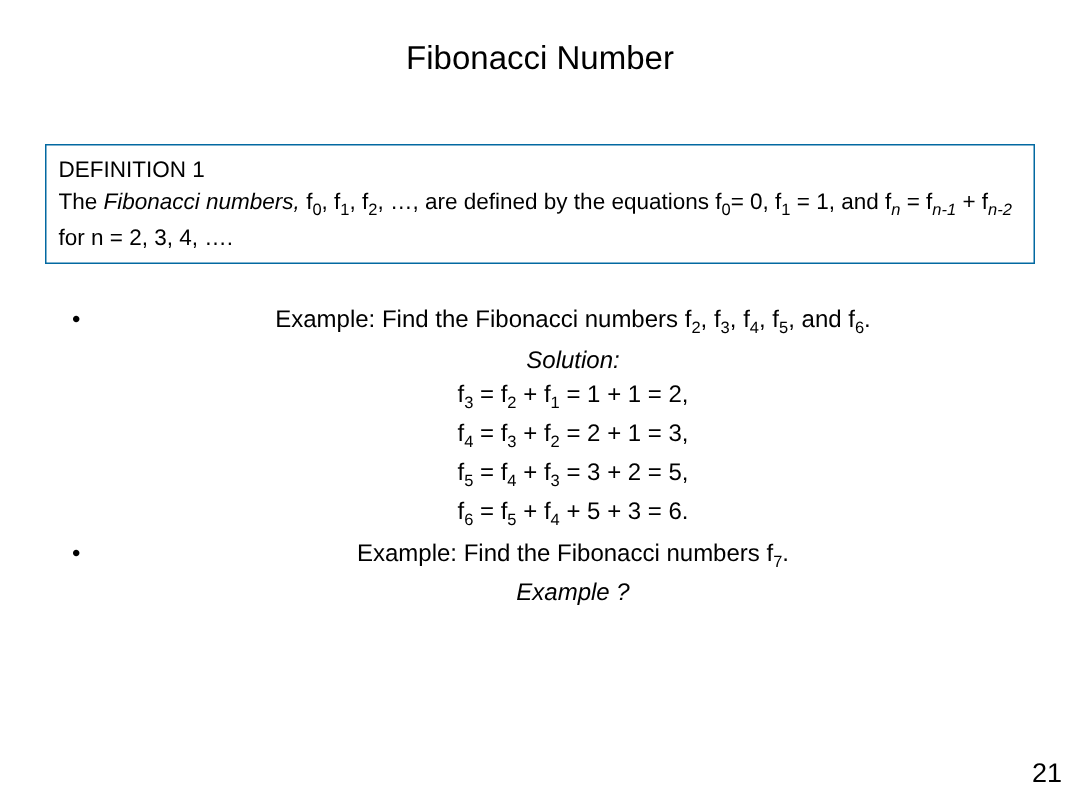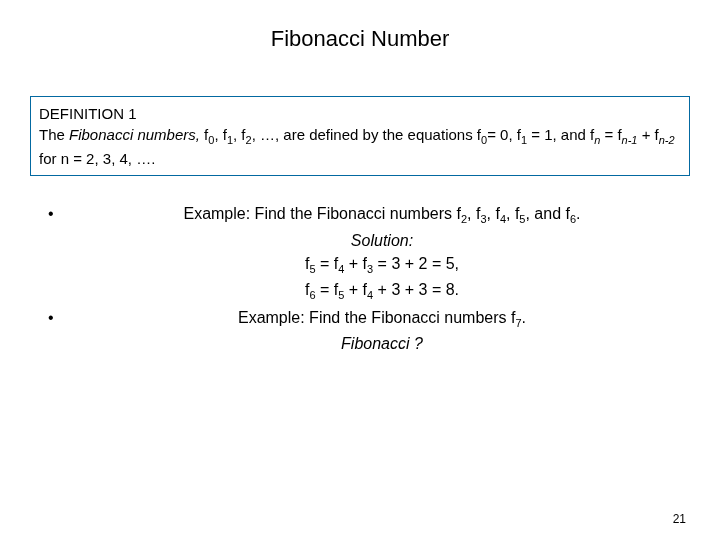--- a/index.html
+++ b/index.html
@@ -49,22 +49,22 @@
     top: 0;
   }
   .indent {
     display: block;
     padding-left: 0;
   }
   .sol-label { font-style: italic; }
   .page-num {
     position: absolute;
     bottom: 14px;
-    right: 34px;
-    font-size: 12px;
+    right: 12px;
+    font-size: 18px;
     font-family: Arial, sans-serif;
   }
   .fvar { font-style: italic; }
 </style>
 </head>
 <body>
 
 <div class="title">Fibonacci Number</div>
 
 <div class="definition-box">
@@ -73,23 +73,25 @@
     <span>The </span><span class="fvar">Fibonacci numbers,</span><span> f</span><span class="sub">0</span><span>, f</span><span class="sub">1</span><span>, f</span><span class="sub">2</span><span>, …, are defined by the equations f</span><span class="sub">0</span><span>= 0, f</span><span class="sub">1</span><span> = 1, and f</span><span class="subi">n</span><span> = f</span><span class="subi">n-1</span><span> + f</span><span class="subi">n-2</span>
   </div>
   <div>for n = 2, 3, 4, ….</div>
 </div>
 
 <div class="examples">
   <ul>
     <li>
       <span>Example: Find the Fibonacci numbers f</span><span class="sub">2</span><span>, f</span><span class="sub">3</span><span>, f</span><span class="sub">4</span><span>, f</span><span class="sub">5</span><span>, and f</span><span class="sub">6</span><span>.</span>
       <span class="indent"><span class="sol-label">Solution:</span></span>
+      <span class="indent"><span>f</span><span class="sub">3</span><span> = f</span><span class="sub">2</span><span> + f</span><span class="sub">1</span><span> = 1 + 1 = 2,</span></span>
+      <span class="indent"><span>f</span><span class="sub">4</span><span> = f</span><span class="sub">3</span><span> + f</span><span class="sub">2</span><span> = 2 + 1 = 3,</span></span>
       <span class="indent"><span>f</span><span class="sub">5</span><span> = f</span><span class="sub">4</span><span> + f</span><span class="sub">3</span><span> = 3 + 2 = 5,</span></span>
-      <span class="indent"><span>f</span><span class="sub">6</span><span> = f</span><span class="sub">5</span><span> + f</span><span class="sub">4</span><span> + 3 + 3 = 8.</span></span>
+      <span class="indent"><span>f</span><span class="sub">6</span><span> = f</span><span class="sub">5</span><span> + f</span><span class="sub">4</span><span> + 5 + 3 = 6.</span></span>
     </li>
     <li>
       <span>Example: Find the Fibonacci numbers f</span><span class="sub">7</span><span>.</span>
-      <span class="indent"><span class="sol-label">Fibonacci ?</span></span>
+      <span class="indent"><span class="sol-label">Example ?</span></span>
     </li>
   </ul>
 </div>
 
 <div class="page-num">21</div>
 
 </body></html>

